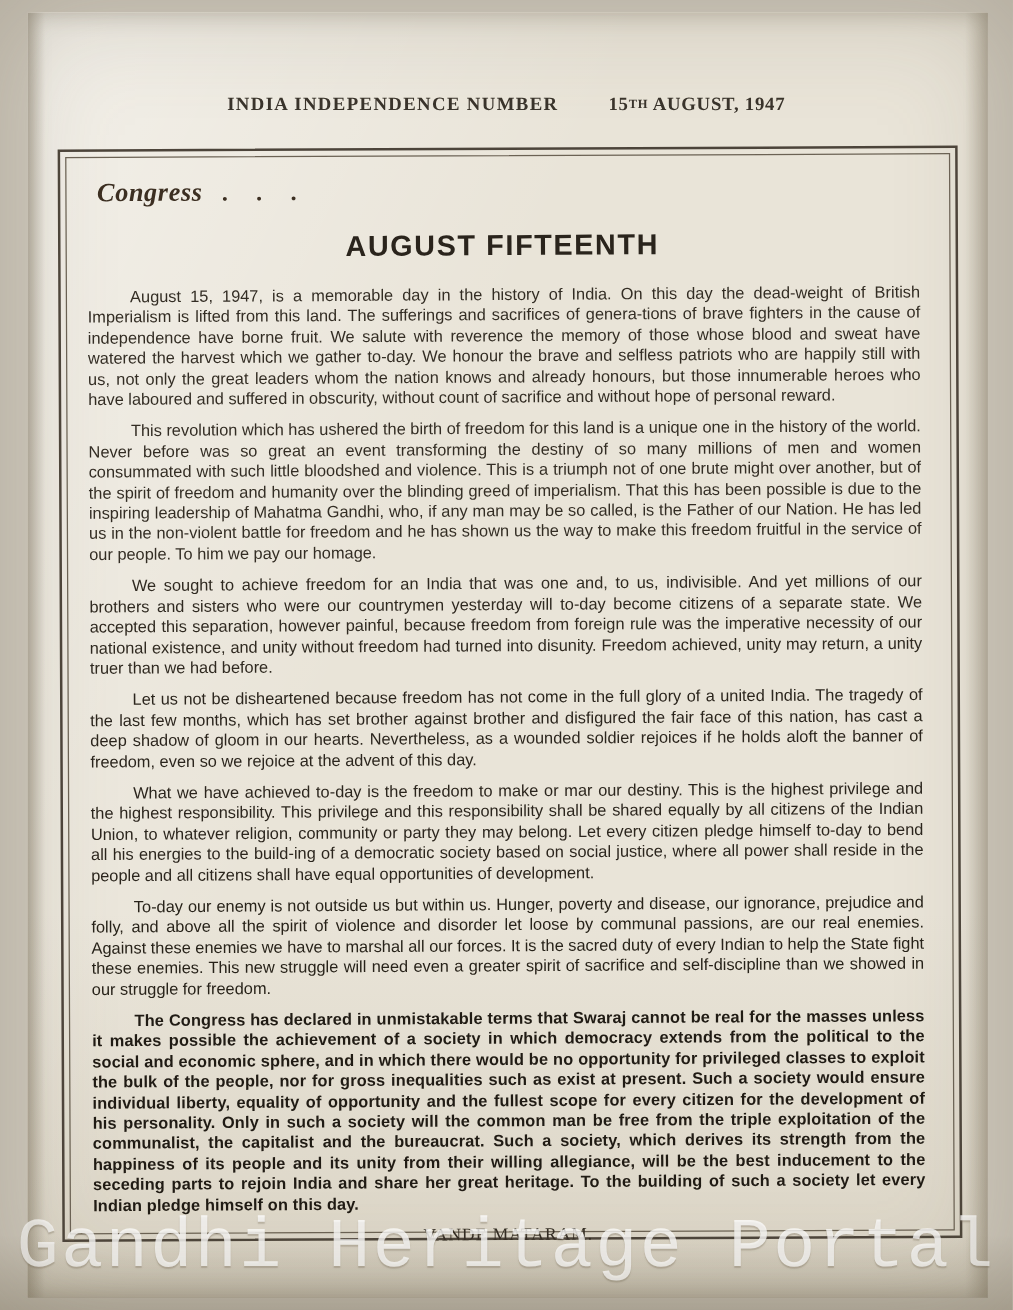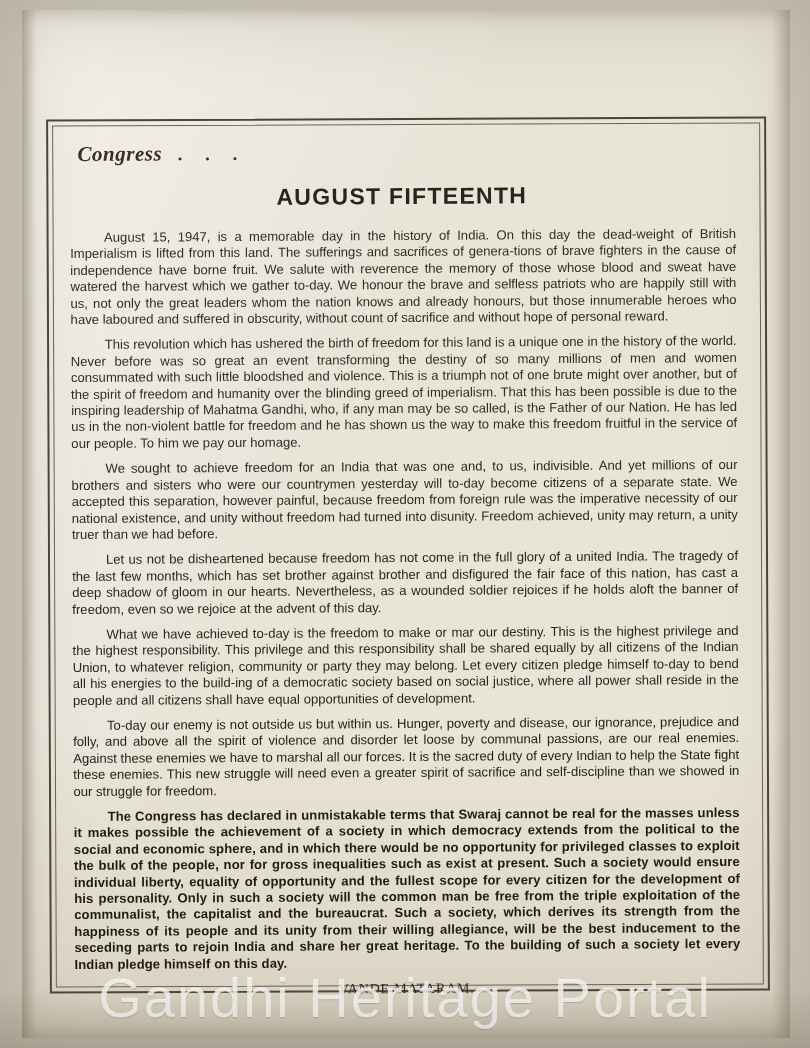--- a/index.html
+++ b/index.html
@@ -135,21 +135,21 @@
   .ink3 { color: #2b251d; }
   .ink4 { color: #272219; font-weight: 400; }
   .ink6 { color: #201b14; font-weight: 600; letter-spacing: 0.1px; }
 
   
   .watermark {
     position: absolute;
     left: 0; right: 0;
     bottom: 18px;
     text-align: center;
-    font-family: Liberation Sans, sans-serif;
+    font-family: Liberation Mono, monospace;
     font-size: 56px;
     color: rgba(255,255,255,0.78);
     letter-spacing: 2px;
     text-shadow: 0 1px 1px rgba(120,110,90,0.35);
     pointer-events: none;
   }
   .shadow-bottom {
     position: absolute;
     left: 0; right: 0; bottom: 0; height: 60px;
     background: linear-gradient(0deg, rgba(120,110,88,0.30), rgba(255,255,255,0));
@@ -164,20 +164,23 @@
 </style>
 </head>
 <body>
 
 <div class="page">
   <div class="sheet">
     <div class="paper-edge-left"></div>
     <div class="paper-edge-right"></div>
   </div>
 
+  <div class="runhead">
+    <span class="left-title">INDIA INDEPENDENCE NUMBER</span><span class="date-title"><span>15</span><span class="sup">TH</span><span> AUGUST, 1947</span></span>
+  </div>
 
   <div class="framebox"></div>
 
   <div class="content">
     <div class="editorial">
       <span>Congress</span><span class="dots">. . .</span>
     </div>
 
     <div class="headline">AUGUST FIFTEENTH</div>
 

